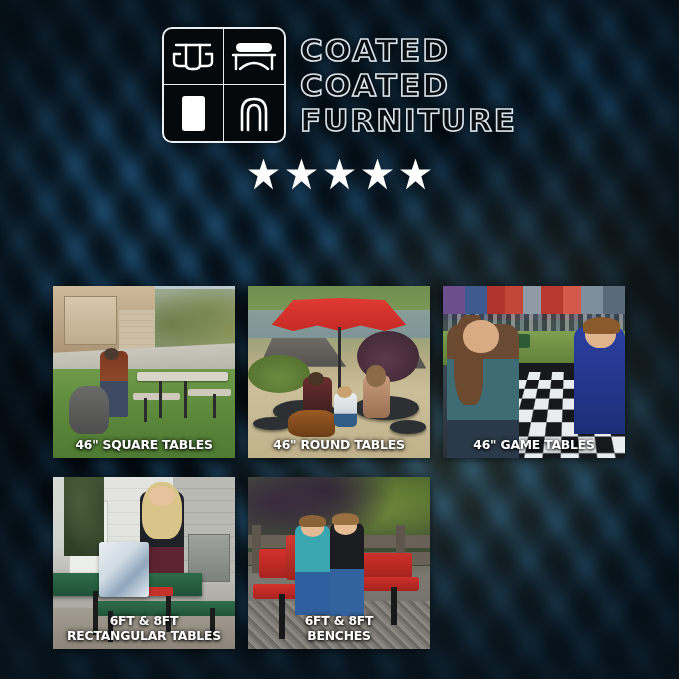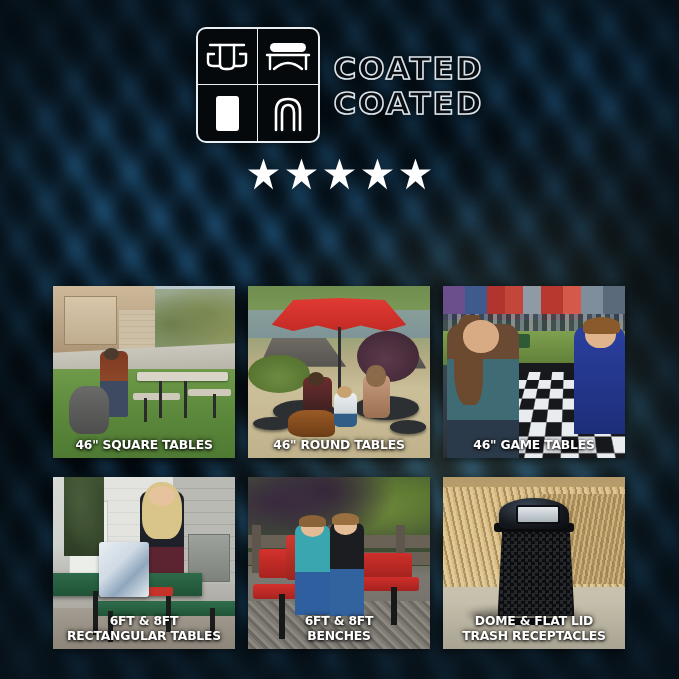--- a/index.html
+++ b/index.html
@@ -311,20 +311,21 @@
             <path d="M8 38 L8 19 Q8 7 20 7 Q32 7 32 19 L32 38"></path>
             <path d="M14 38 L14 21 Q14 13 20 13 Q26 13 26 21 L26 38"></path>
           </g>
         </svg>
       </div>
     </div>
 
     <div class="wordmark">
       <div class="wm-line">COATED</div>
       <div class="wm-line">COATED</div>
+      <div class="wm-line">FURNITURE</div>
     </div>
   </div>
 
   <div class="stars">
     <span class="star"></span>
     <span class="star"></span>
     <span class="star"></span>
     <span class="star"></span>
     <span class="star"></span>
   </div>
@@ -445,31 +446,15 @@
         <div class="abs t5-b1h"></div>
         <div class="abs t5-b1hr"></div>
         <div class="abs t5-boy2"></div>
         <div class="abs t5-b2h"></div>
         <div class="abs t5-b2hr"></div>
       </div>
       <div class="caption">6FT &amp; 8FT
 BENCHES</div>
     </div>
 
-    <div class="tile">
-      <div class="photo">
-        <div class="abs t6-bg"></div>
-        <div class="abs t6-grass"></div>
-        <div class="abs t6-grass2"></div>
-        <div class="abs t6-ground"></div>
-        <div class="abs t6-shadow"></div>
-        <div class="abs t6-body"></div>
-        <div class="abs t6-rim"></div>
-        <div class="abs t6-dome"></div>
-        <div class="abs t6-open"></div>
-        <div class="abs t6-base"></div>
-      </div>
-      <div class="caption">DOME &amp; FLAT LID
-TRASH RECEPTACLES</div>
-    </div>
 
   </div>
 </div>
 
 </body></html>

